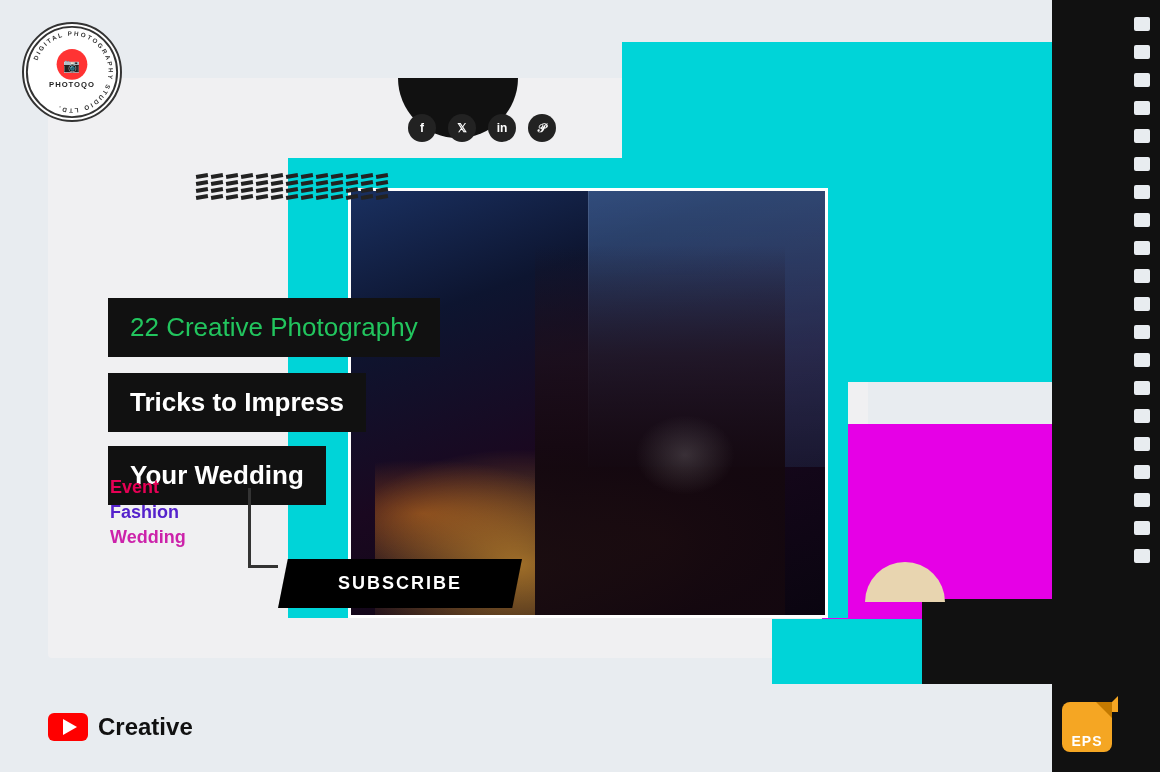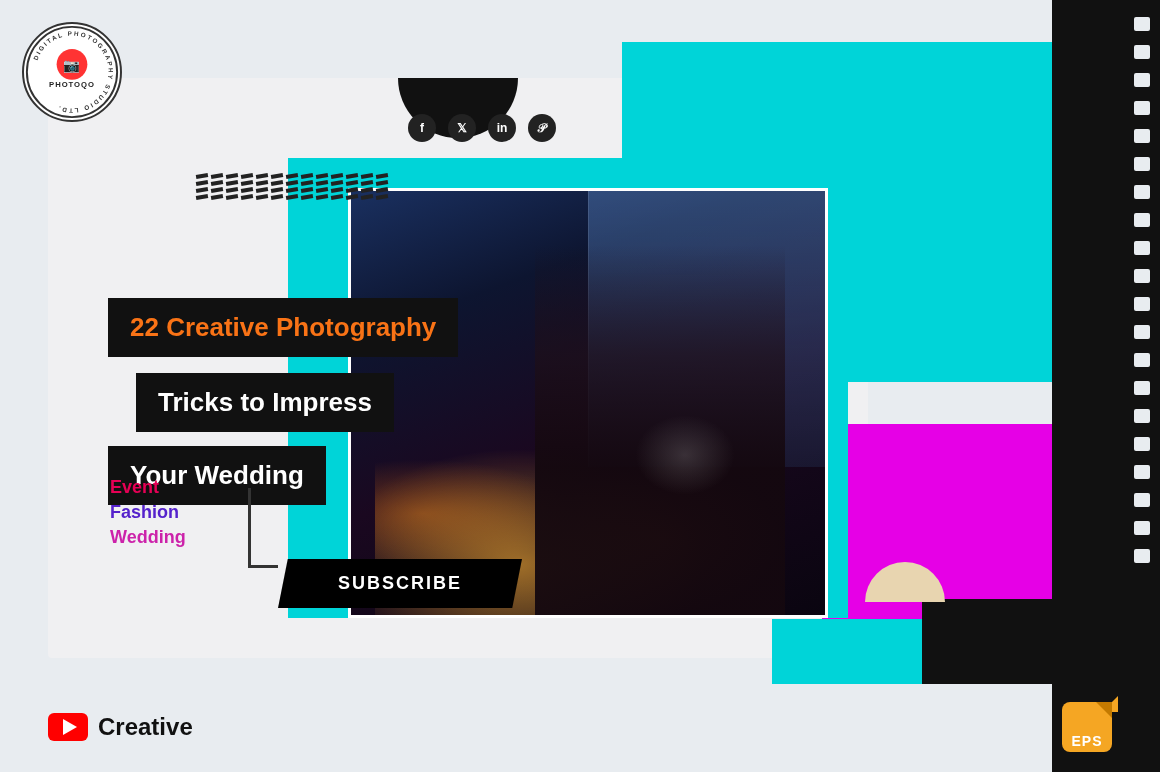--- a/index.html
+++ b/index.html
@@ -123,38 +123,37 @@
         linear-gradient(135deg, #1a2a4a 0%, #2a1a3a 30%, #0a1520 60%, #1a0a10 100%);
       position: relative;
     }
 
     
     .title-block-1 {
       position: absolute;
       top: 220px;
       left: 60px;
       background: #111;
-      color: #f97316;
+      color: #22c55e;
       padding: 14px 22px;
       font-size: 26px;
-      font-weight: 700;
+      font-weight: 400;
       z-index: 20;
       white-space: nowrap;
     }
     .title-block-2 {
       position: absolute;
       top: 295px;
       left: 60px;
       background: #111;
       color: white;
       padding: 14px 22px;
       font-size: 26px;
       font-weight: 800;
       z-index: 20;
-      margin-left: 28px;
     }
     .title-block-3 {
       position: absolute;
       top: 368px;
       left: 60px;
       background: #111;
       color: white;
       padding: 14px 22px;
       font-size: 26px;
       font-weight: 800;

